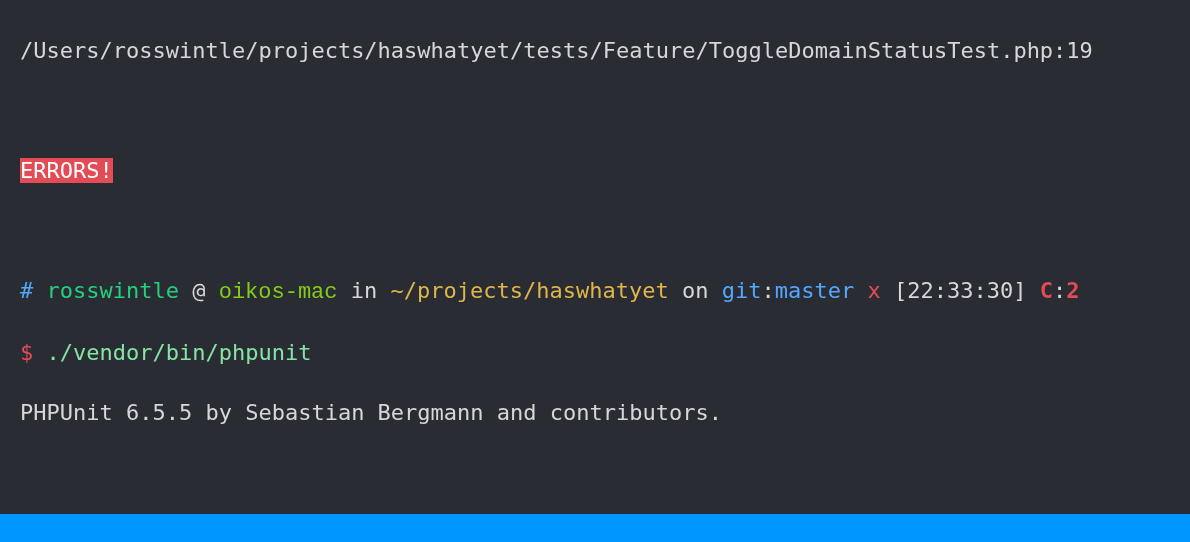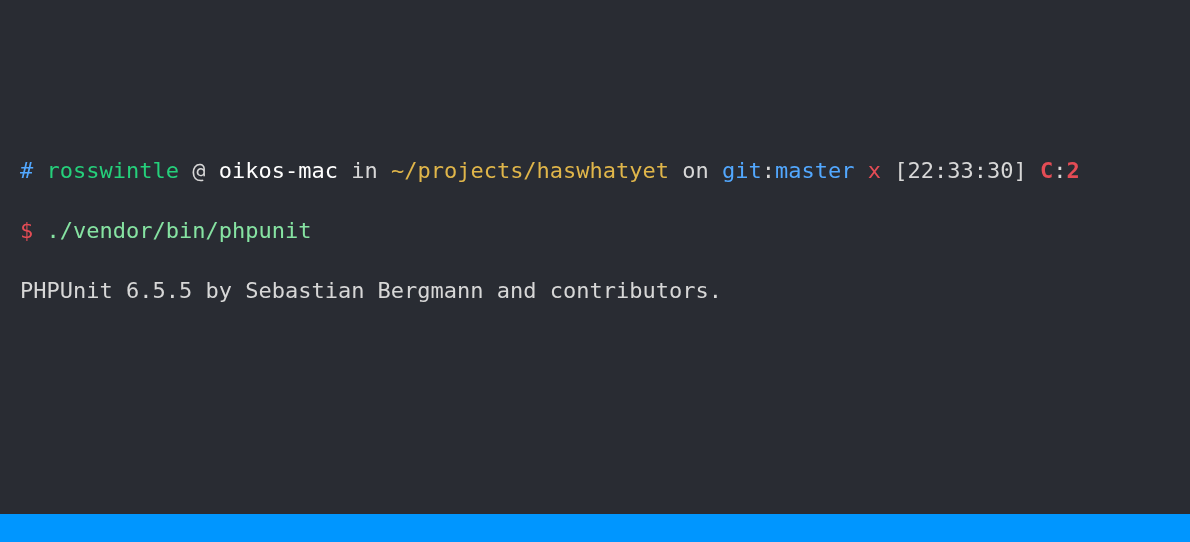--- a/index.html
+++ b/index.html
@@ -17,40 +17,42 @@
   .terminal {
     padding: 6px 20px 0 20px;
     white-space: pre;
   }
   .err-red {
     background: #e44c55;
     color: #ffffff;
   }
   .blue    { color: #52a8ff; }
   .green   { color: #25d07b; }
-  .cyan    { color: #ffffff; }
+  .cyan    { color: #84cc16; font-family: Liberation Mono, monospace; }
   .yellow  { color: #e0b64a; font-weight: normal; }
   .red     { color: #e44c55; }
   .redbold { color: #e44c55; font-weight: bold; }
   .ltgreen { color: #86e3a2; margin-top: 28px; }
   .white   { color: #d7d7d7; }
   .bottom-bar {
     position: absolute;
     left: 0;
     bottom: 0;
     width: 1190px;
     height: 28px;
     background: #0096ff;
   }
 </style>
 </head>
 <body>
 
 <div class="terminal">
+<div>/Users/rosswintle/projects/haswhatyet/tests/Feature/ToggleDomainStatusTest.php:19</div>
 <div> </div>
+<div><span class="err-red">ERRORS!</span></div>
 <div> </div>
 <div><span class="blue">#</span> <span class="green">rosswintle</span> <span class="white">@</span> <span class="cyan">oikos-mac</span> <span class="white">in</span> <span class="yellow">~/projects/haswhatyet</span> <span class="white">on</span> <span class="blue">git</span><span class="white">:</span><span class="blue">master</span> <span class="red">x</span> <span class="white">[22:33:30]</span> <span class="redbold">C</span><span class="white">:</span><span class="redbold">2</span></div>
 <div><span class="red">$</span> <span class="ltgreen">./vendor/bin/phpunit</span></div>
 <div>PHPUnit 6.5.5 by Sebastian Bergmann and contributors.</div>
 <div> </div>
 
 
 
 
 

